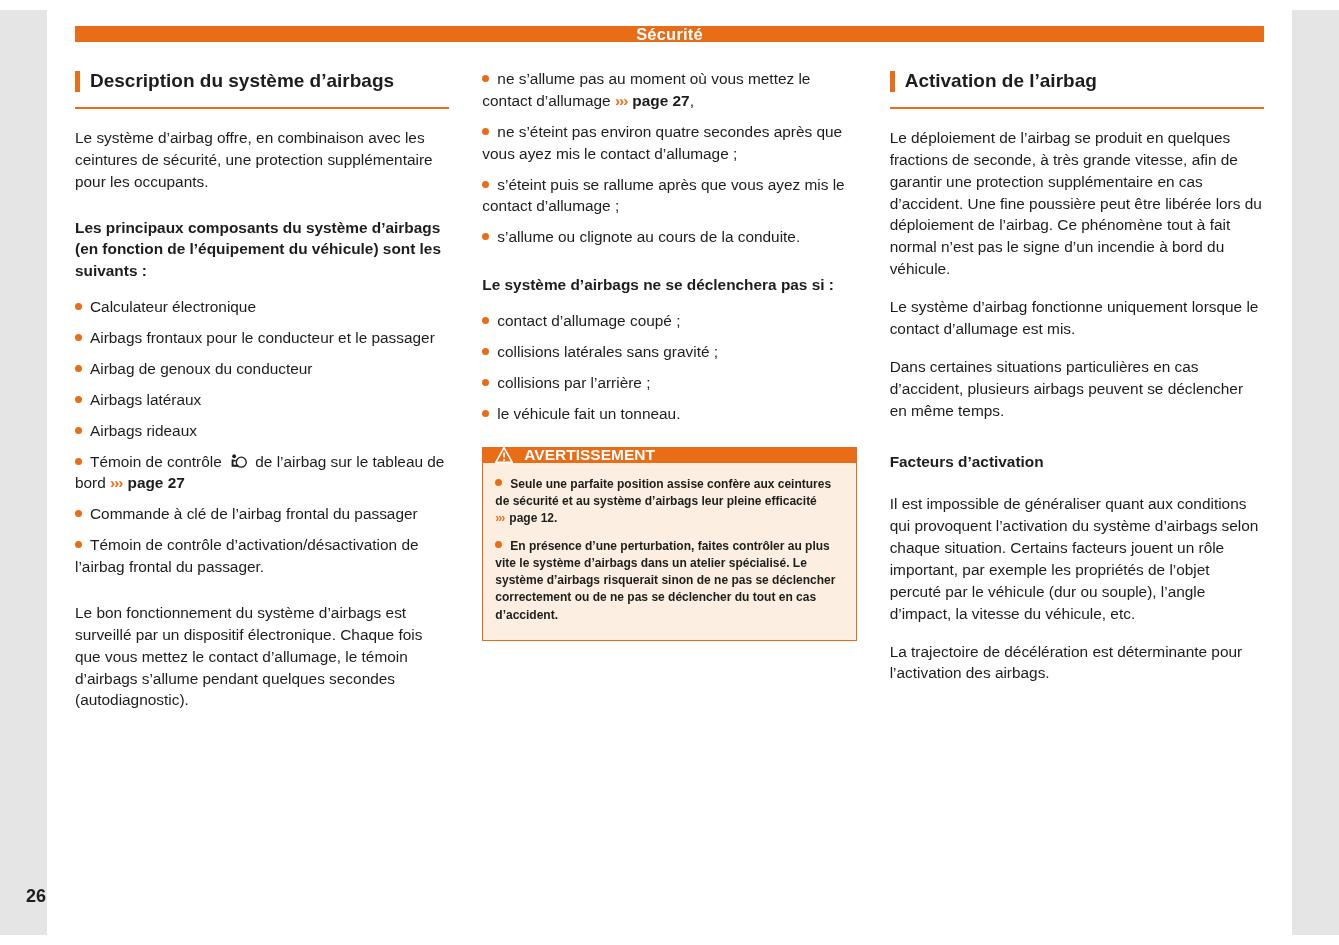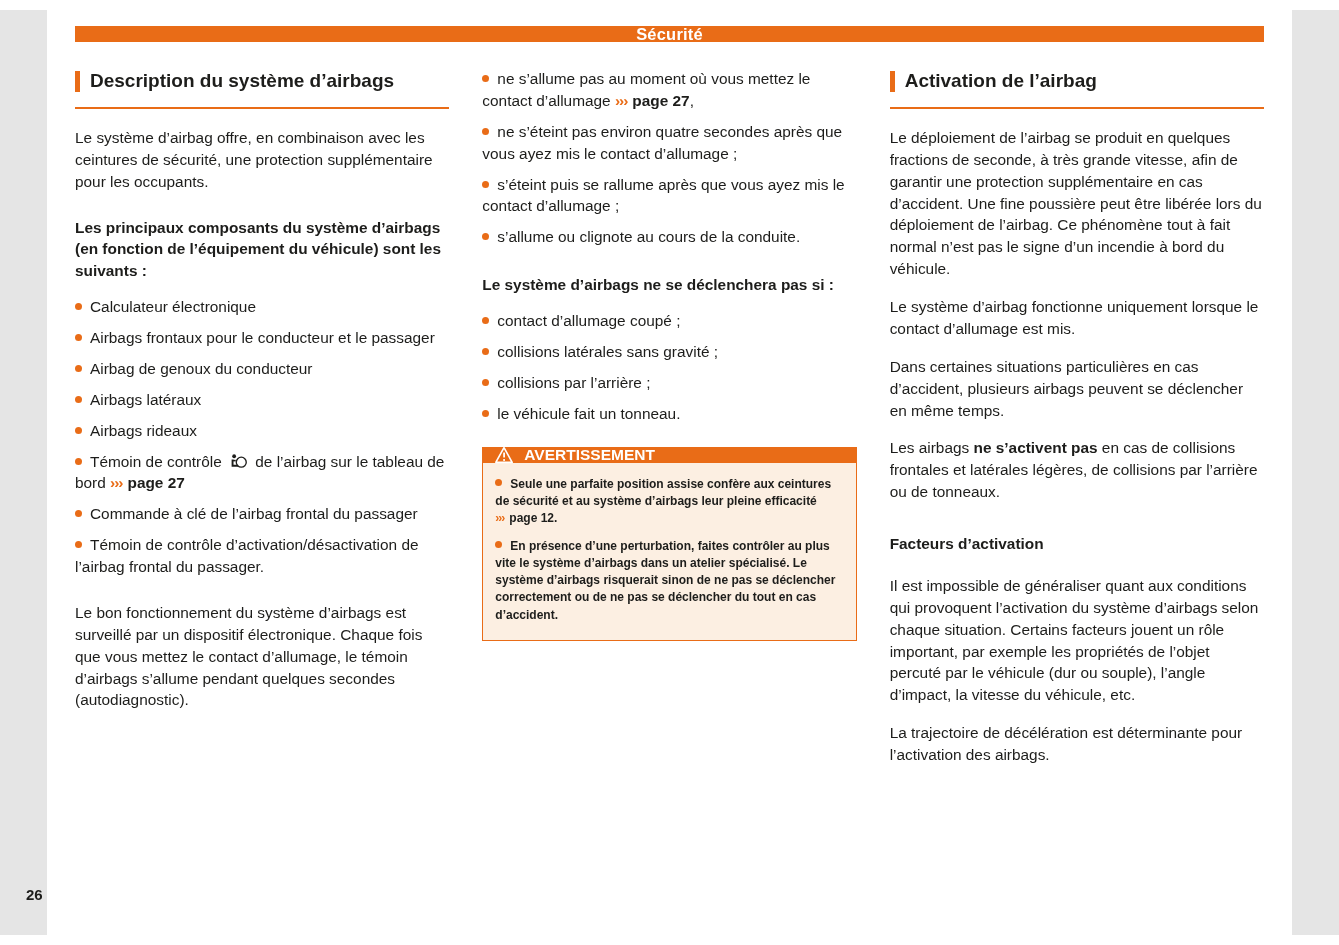--- a/index.html
+++ b/index.html
@@ -10,21 +10,21 @@
   }
   *{box-sizing:border-box;}
   html,body{margin:0;padding:0;}
   body{
     width:1339px;height:945px;position:relative;overflow:hidden;
     background:#ffffff;color:var(--text);
     font-family:"Liberation Sans", sans-serif;
   }
   .viewer-bg{position:absolute;left:0;top:10px;width:1339px;height:925px;background:var(--viewer_bg);}
   .page{position:absolute;left:47px;top:10px;width:1245px;height:925px;background:#ffffff;}
-  .page-number{position:absolute;left:26px;top:886px;font-size:15px;font-weight:bold;color:var(--text);}
+  .page-number{position:absolute;left:26px;top:886px;font-size:18px;font-weight:bold;color:var(--text);}
 
   .chapter-bar{
     margin:16px 28px 0 28px;height:16px;background:var(--accent);
     display:flex;align-items:center;justify-content:center;
   }
   .chapter-title{color:#ffffff;font-weight:bold;font-size:16.5px;letter-spacing:.2px;}
 
   .columns{display:flex;gap:33px;padding:26px 28px 0 28px;}
   .col{flex:1 1 0;min-width:0;font-size:15.4px;line-height:1.42;}
 
@@ -179,23 +179,20 @@
 
     <section class="col">
       <div class="section-title">
         <span class="accent-bar"></span>
         <span class="section-title-text">Activation de l’airbag</span>
       </div>
 
       <p class="para">Le déploiement de l’airbag se produit en quelques fractions de seconde, à très grande vitesse, afin de garantir une protection supplémentaire en cas d’accident. Une fine poussière peut être libérée lors du déploiement de l’airbag. Ce phénomène tout à fait normal n’est pas le signe d’un incendie à bord du véhicule.</p>
       <p class="para">Le système d’airbag fonctionne uniquement lorsque le contact d’allumage est mis.</p>
       <p class="para">Dans certaines situations particulières en cas d’accident, plusieurs airbags peuvent se déclencher en même temps.</p>
-      <p class="para">
-        <span>Les airbags </span><span class="bold">ne s’activent pas</span><span> en cas de collisions frontales et latérales légères, de collisions par l’arrière ou de tonneaux.</span>
-      </p>
 
       <p class="facteurs-heading">Facteurs d’activation</p>
 
       <p class="para">Il est impossible de généraliser quant aux conditions qui provoquent l’activation du système d’airbags selon chaque situation. Certains facteurs jouent un rôle important, par exemple les propriétés de l’objet percuté par le véhicule (dur ou souple), l’angle d’impact, la vitesse du véhicule, etc.</p>
       <p class="para">La trajectoire de décélération est déterminante pour l’activation des airbags.</p>
     </section>
 
   </div>
 </div>
 

